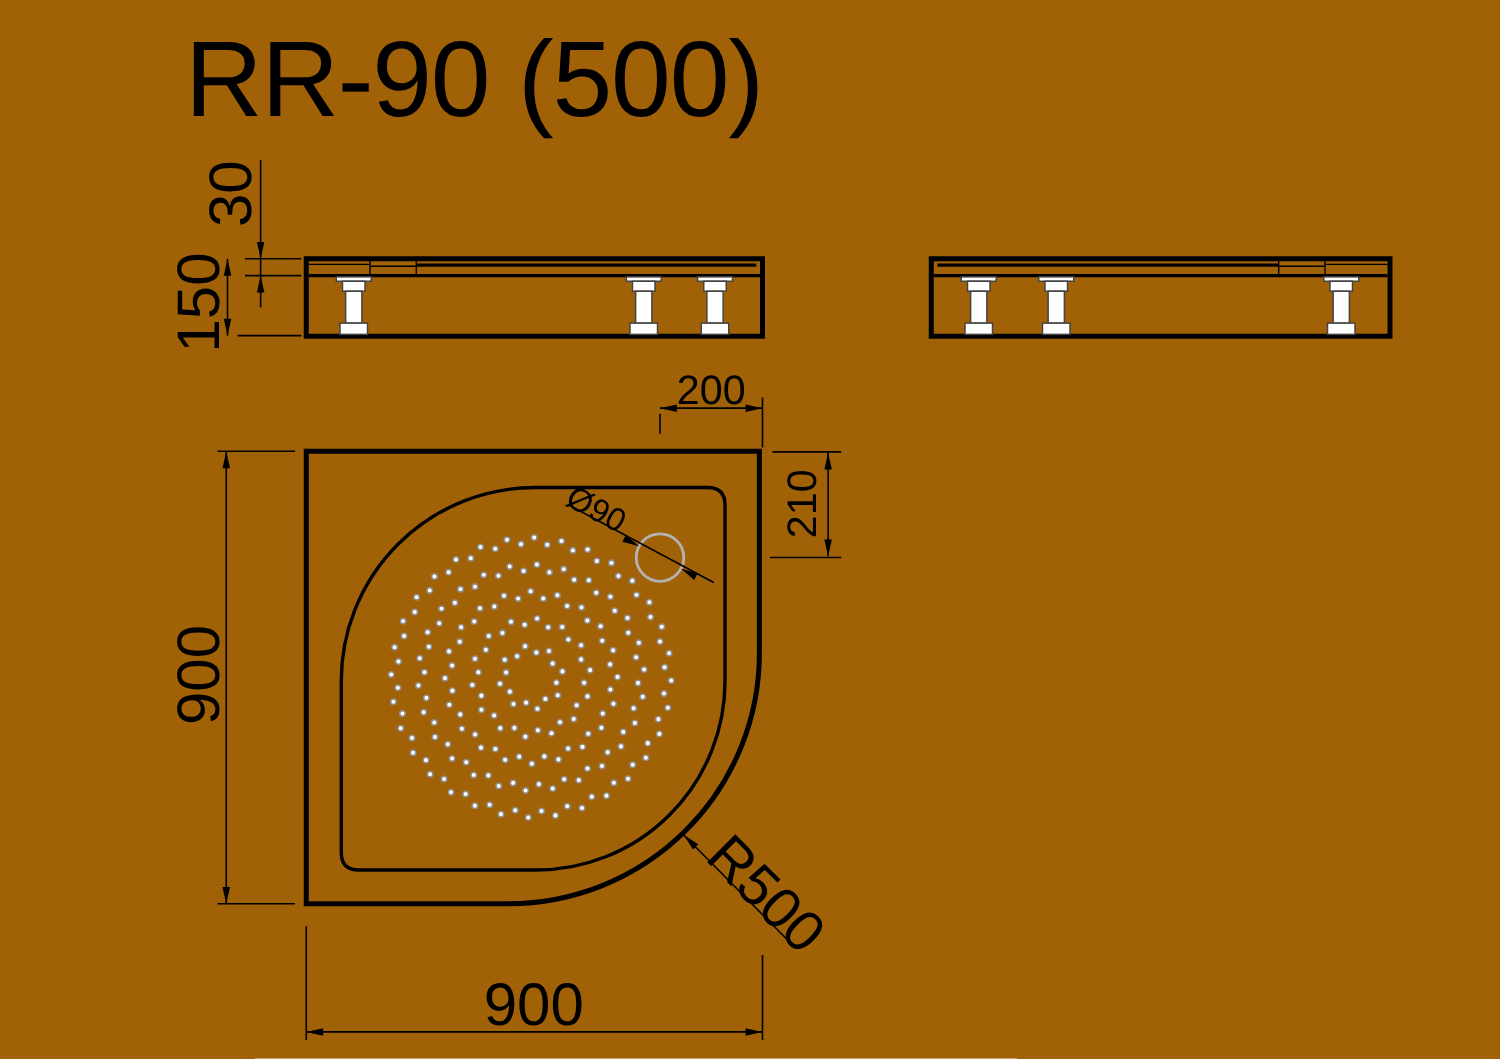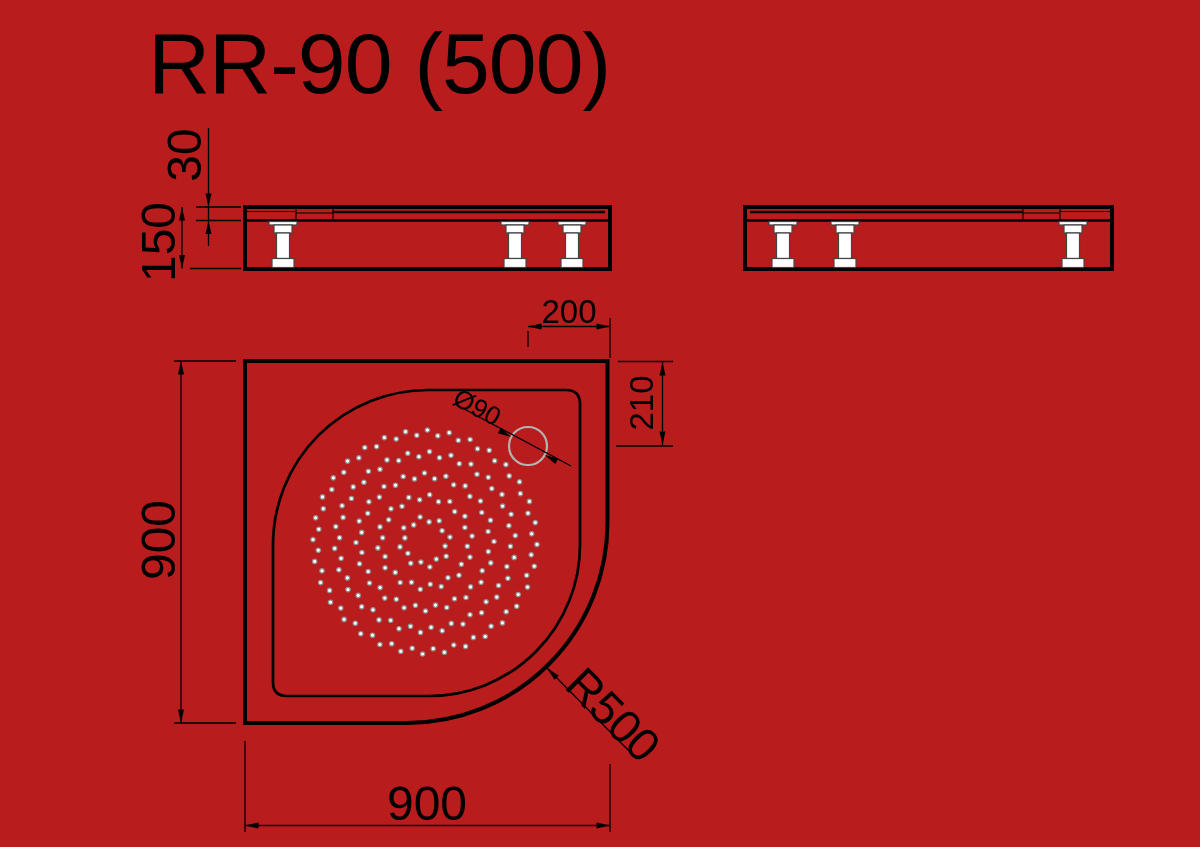--- a/index.html
+++ b/index.html
@@ -1,19 +1,19 @@
 <!DOCTYPE html>
 <html><head>
 <meta charset="utf-8">
 <style>
   html,body{margin:0;padding:0;background:#ffffff;}
   .canvas{
     position:relative;
     width:1200px;height:847px;
-    background:#b91c1c;
+    background:#a16207;
     font-family:"Liberation Sans", sans-serif;
     overflow:hidden;
   }
   svg{position:absolute;left:0;top:0;}
   text{fill:#000000;}
   .title-text{font-size:86px;letter-spacing:-1px;}
   .dim-big{font-size:48px;}
   .dim-small{font-size:33px;}
   .dim-drain{font-size:26px;}
   .dim-radius{font-size:46px;}

